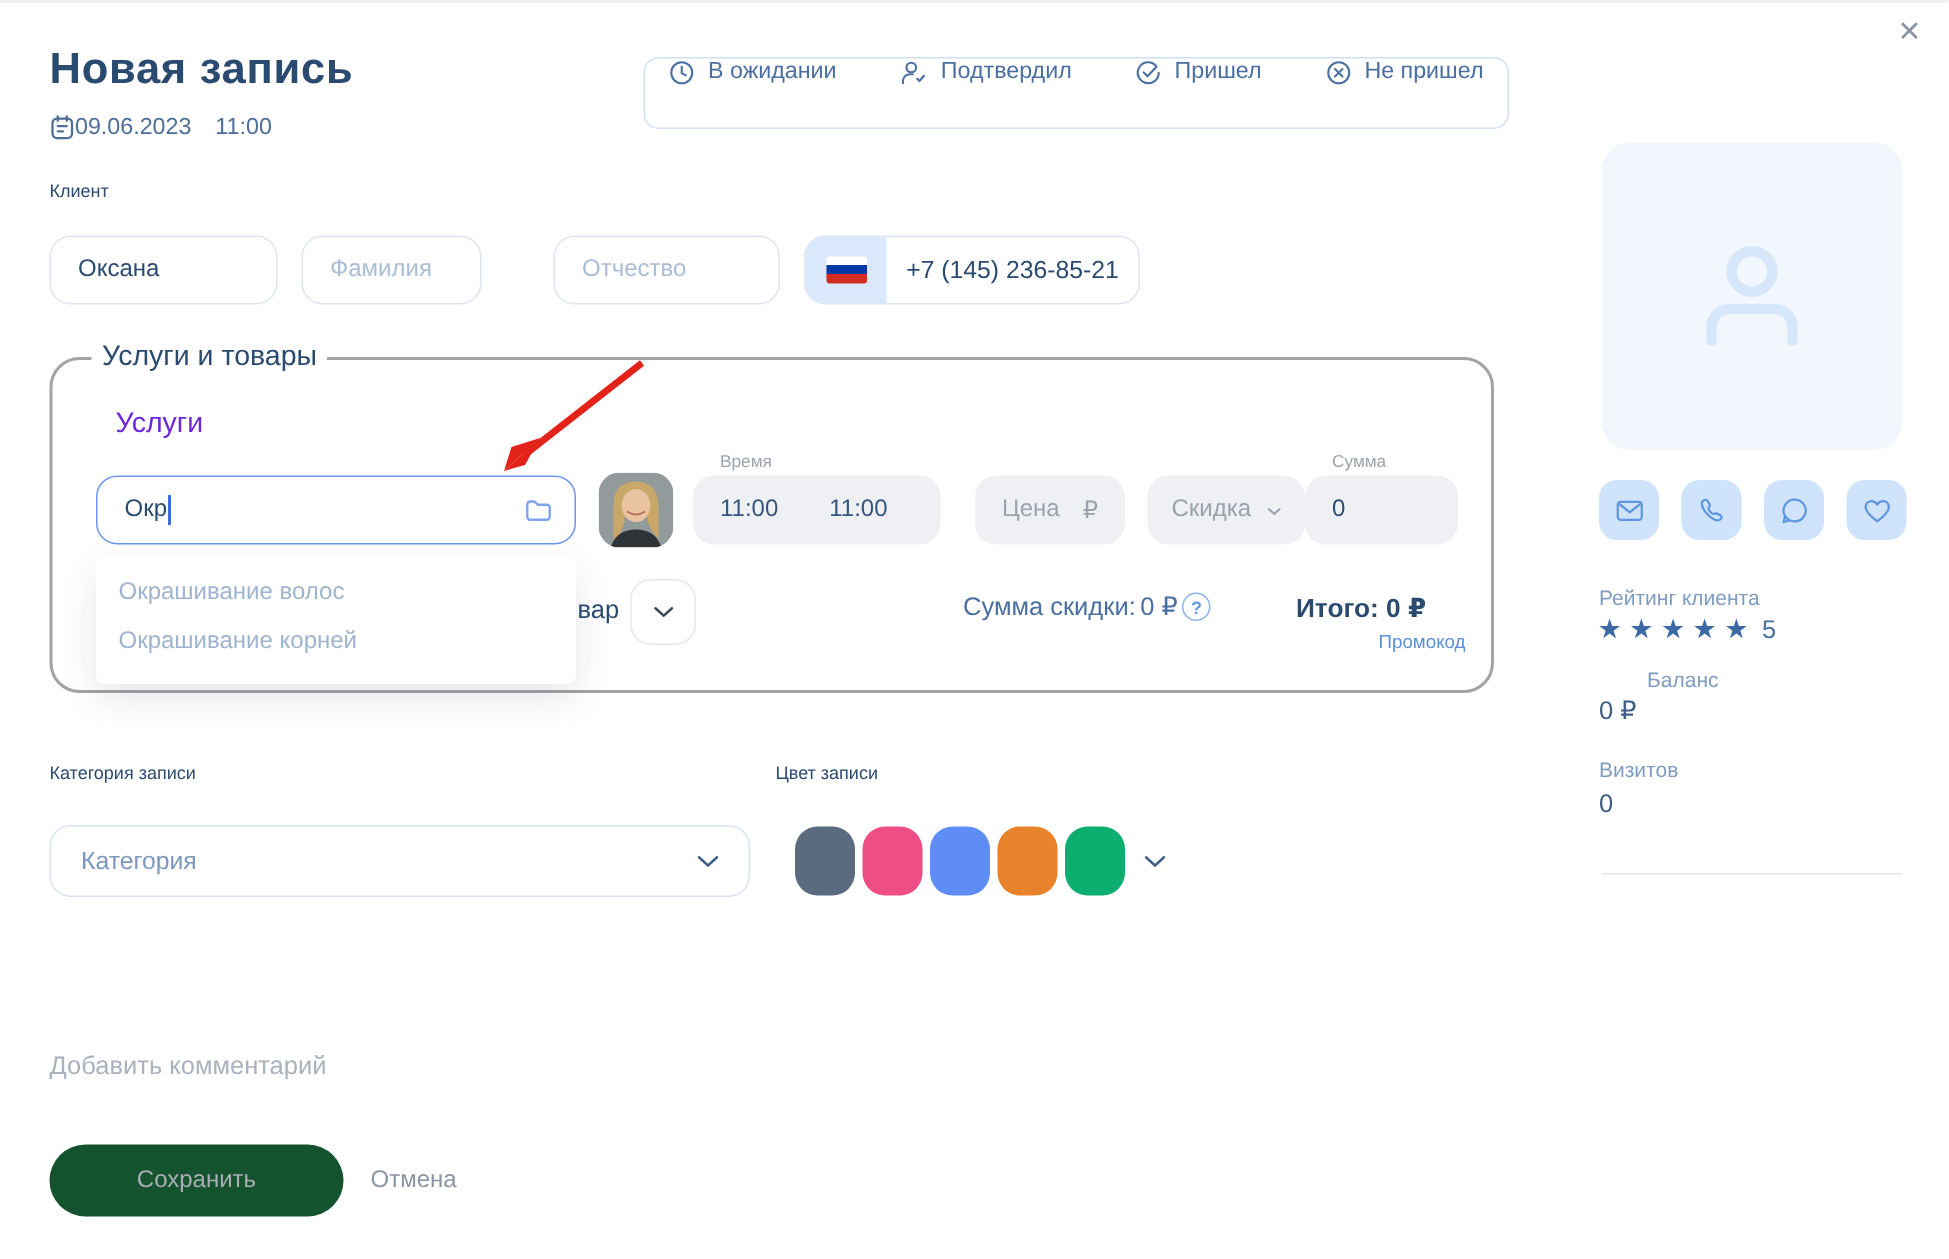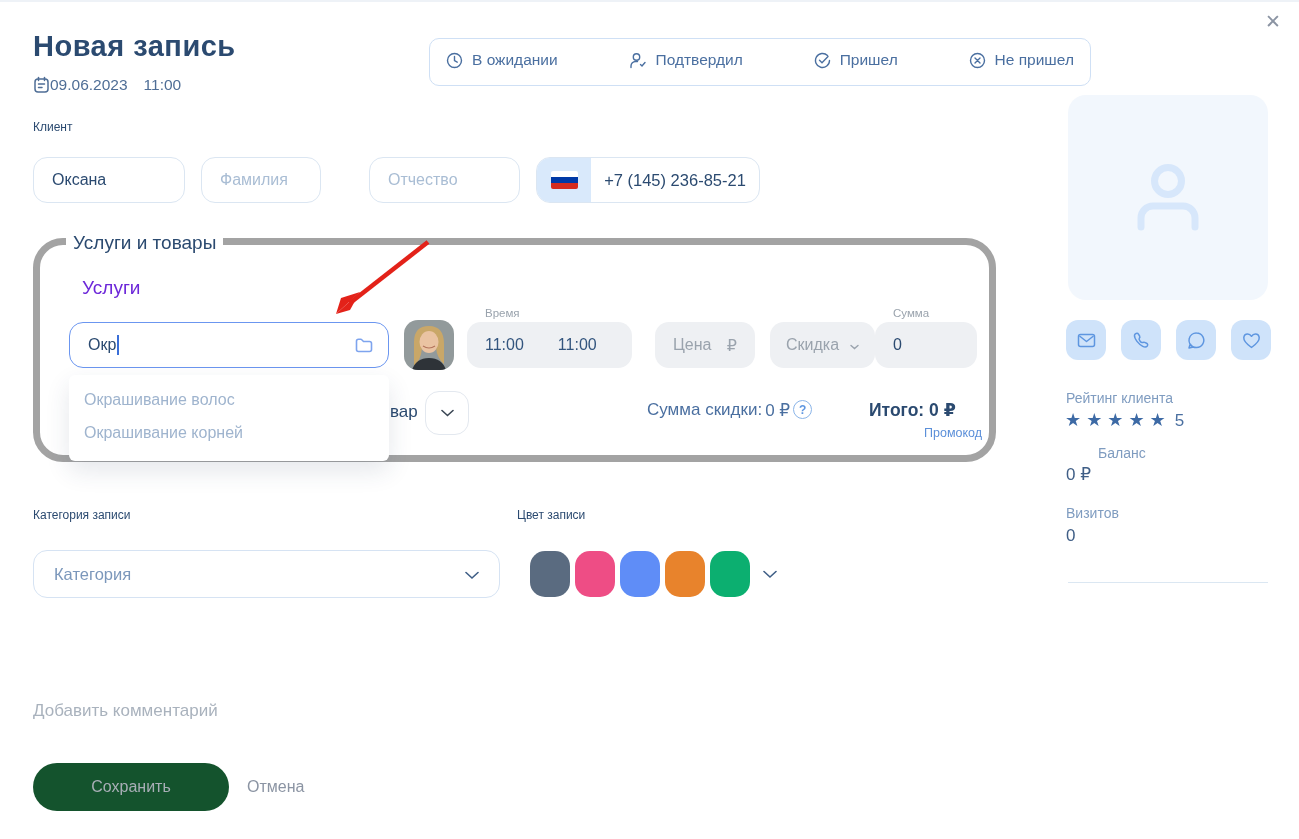--- a/index.html
+++ b/index.html
@@ -13,23 +13,23 @@
 
   
   .close-btn { position:absolute; top:8px; right:14px; width:24px; height:24px;
     color:#8b94a3; font-size:19px; line-height:24px; text-align:center; cursor:pointer; }
   .title { position:absolute; left:33px; top:28px; font-size:29px; font-weight:600;
     color:#2b4a70; letter-spacing:.5px; }
   .date-row { position:absolute; left:33px; top:74px; display:flex; align-items:center;
     color:#4f6e96; font-size:15.5px; }
   .date-row .time { margin-left:16px; }
 
-  .status-bar { position:absolute; left:429px; top:36px; width:662px; height:48px;
-    border:1px solid #cfe0f5; border-radius:10px; display:flex; align-items:flex-end;
-    justify-content:space-between; padding:16px 16px; background:#fff; }
+  .status-bar { position:absolute; left:429px; top:36px; width:577px; height:48px;
+    border:1px solid #cfe0f5; border-radius:10px; display:flex; align-items:flex-start;
+    justify-content:space-between; padding:0 16px; background:#fff; }
   .status-item { display:flex; align-items:center; gap:9px; color:#4a6fa0;
     font-size:15.5px; cursor:pointer; white-space:nowrap; }
   .status-item svg { display:block; }
 
   
   .section-h { font-size:12px; font-weight:500; color:#2b4a70; }
   .inp { position:absolute; top:155px; height:46px; border:1px solid #dbe6f2;
     border-radius:14px; font-size:16px; color:#2b4a70; padding:0 18px;
     display:flex; align-items:center; background:#fff; }
   .inp.ph { color:#a9bdd4; }
@@ -37,21 +37,21 @@
     border:1px solid #dbe6f2; border-radius:14px; display:flex; overflow:hidden; background:#fff; }
   .flag-box { width:54px; background:#d9e9fb; display:flex; align-items:center;
     justify-content:center; flex:0 0 54px; cursor:pointer; }
   .flag { width:27px; height:18px; border-radius:2px;
     background:linear-gradient(#ffffff 0 33%,#0039a6 33% 66%,#d52b1e 66% 100%); }
   .phone-num { flex:1; display:flex; align-items:center; justify-content:center;
     font-size:16.5px; color:#2b4a70; }
 
   
   .panel { position:absolute; left:33px; top:236px; width:963px; height:224px;
-    border:7px solid #a3a3a3; border-radius:30px; }
+    border:2px solid #a3a3a3; border-radius:20px; }
   .legend { position:absolute; top:-13px; left:26px; background:#fff; padding:0 7px;
     font-size:19px; font-weight:500; color:#2b4a70; }
   .svc-label { position:absolute; left:42px; top:32px; font-size:19px; color:#6d28d9; }
   .svc-input { position:absolute; left:29px; top:77px; width:320px; height:46px;
     border:1.5px solid #6b96f0; border-radius:14px; background:#fff; display:flex;
     align-items:center; padding:0 14px 0 18px; font-size:16px; color:#2b4a70; }
   .caret { display:inline-block; width:1.5px; height:20px; background:#3a6fd8; margin-left:1px; }
   .svc-input .folder { margin-left:auto; display:flex; cursor:pointer; }
 
   .avatar { position:absolute; left:364px; top:75px; width:50px; height:50px;

